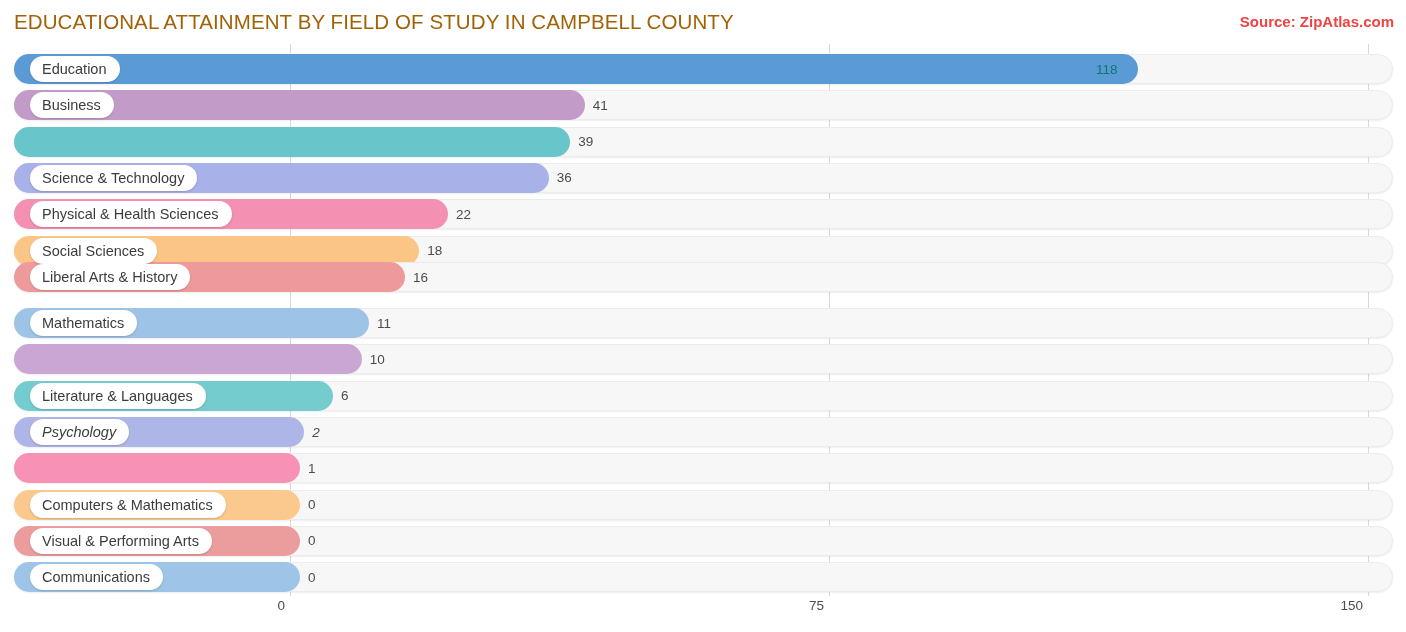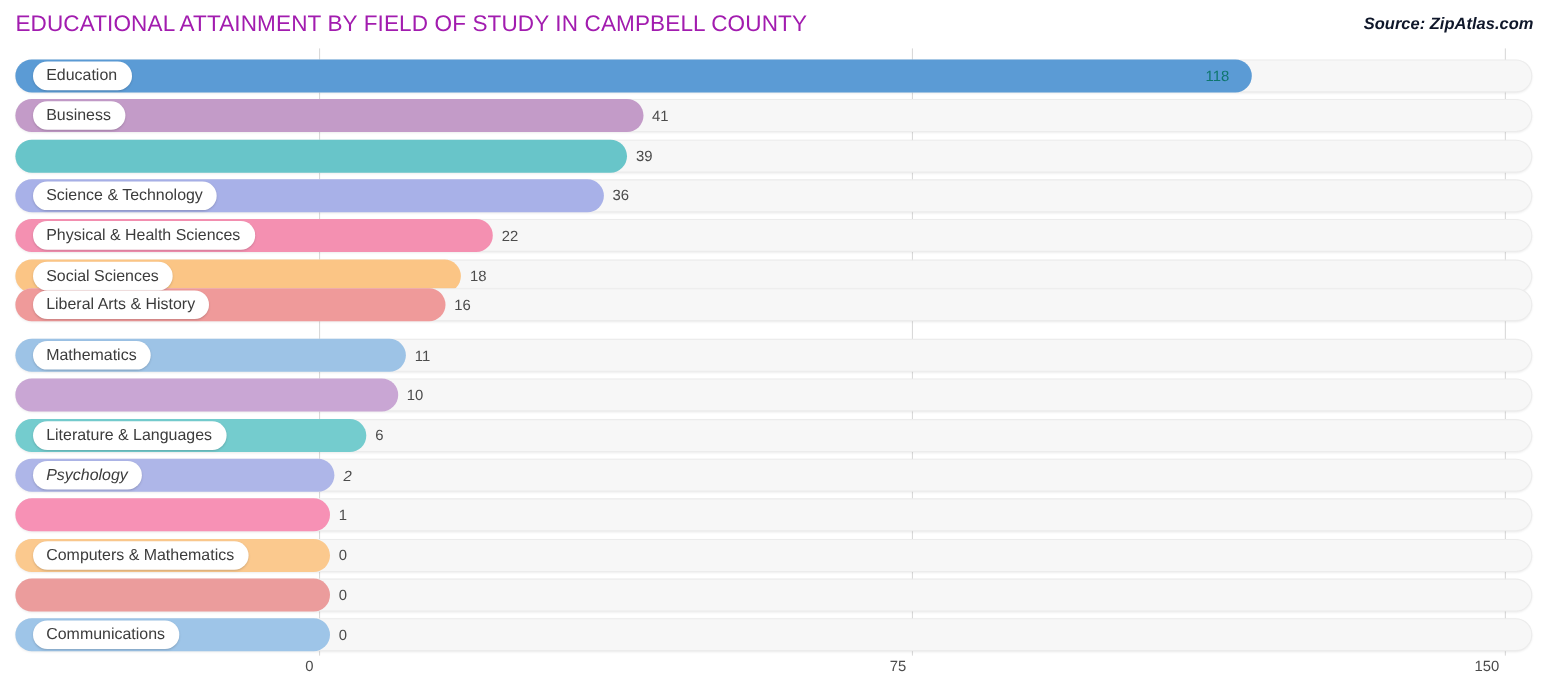--- a/index.html
+++ b/index.html
@@ -20,30 +20,29 @@
     position: absolute;
     top: 0; left: 0;
     width: 1406px; height: 44px;
   }
   .chart-title {
     position: absolute;
     left: 14px; top: 10px;
     font-size: 20.5px;
     font-weight: 400;
     letter-spacing: 0.1px;
-    color: #a21caf;
+    color: #a16207;
     white-space: nowrap;
   }
   .source {
     position: absolute;
     right: 12px; top: 13px;
     font-size: 15px;
-    font-style: italic;
     font-weight: 600;
-    color: #0f172a;
+    color: #ef4444;
     white-space: nowrap;
   }
 
   
   .plot {
     position: absolute;
     left: 0; top: 44px;
     width: 1212px; height: 552px;
   }
   .gridlines {
@@ -212,20 +211,21 @@
       </div>
       <div class="row" style="top: 445.6px;">
         <div class="track"></div>
         <div class="bar" style="width: 286px; background: rgb(251, 201, 142);"></div>
         <div class="bar-label">Computers &amp; Mathematics</div>
         <div class="bar-value" style="left: 294px;">0</div>
       </div>
       <div class="row" style="top: 481.9px;">
         <div class="track"></div>
         <div class="bar" style="width: 286px; background: rgb(235, 156, 156);"></div>
+        <div class="bar-label">Visual &amp; Performing Arts</div>
         <div class="bar-value" style="left: 294px;">0</div>
       </div>
       <div class="row" style="top: 518.2px;">
         <div class="track"></div>
         <div class="bar" style="width: 286px; background: rgb(158, 197, 232);"></div>
         <div class="bar-label">Communications</div>
         <div class="bar-value" style="left: 294px;">0</div>
       </div>
     </div>
 </div>

